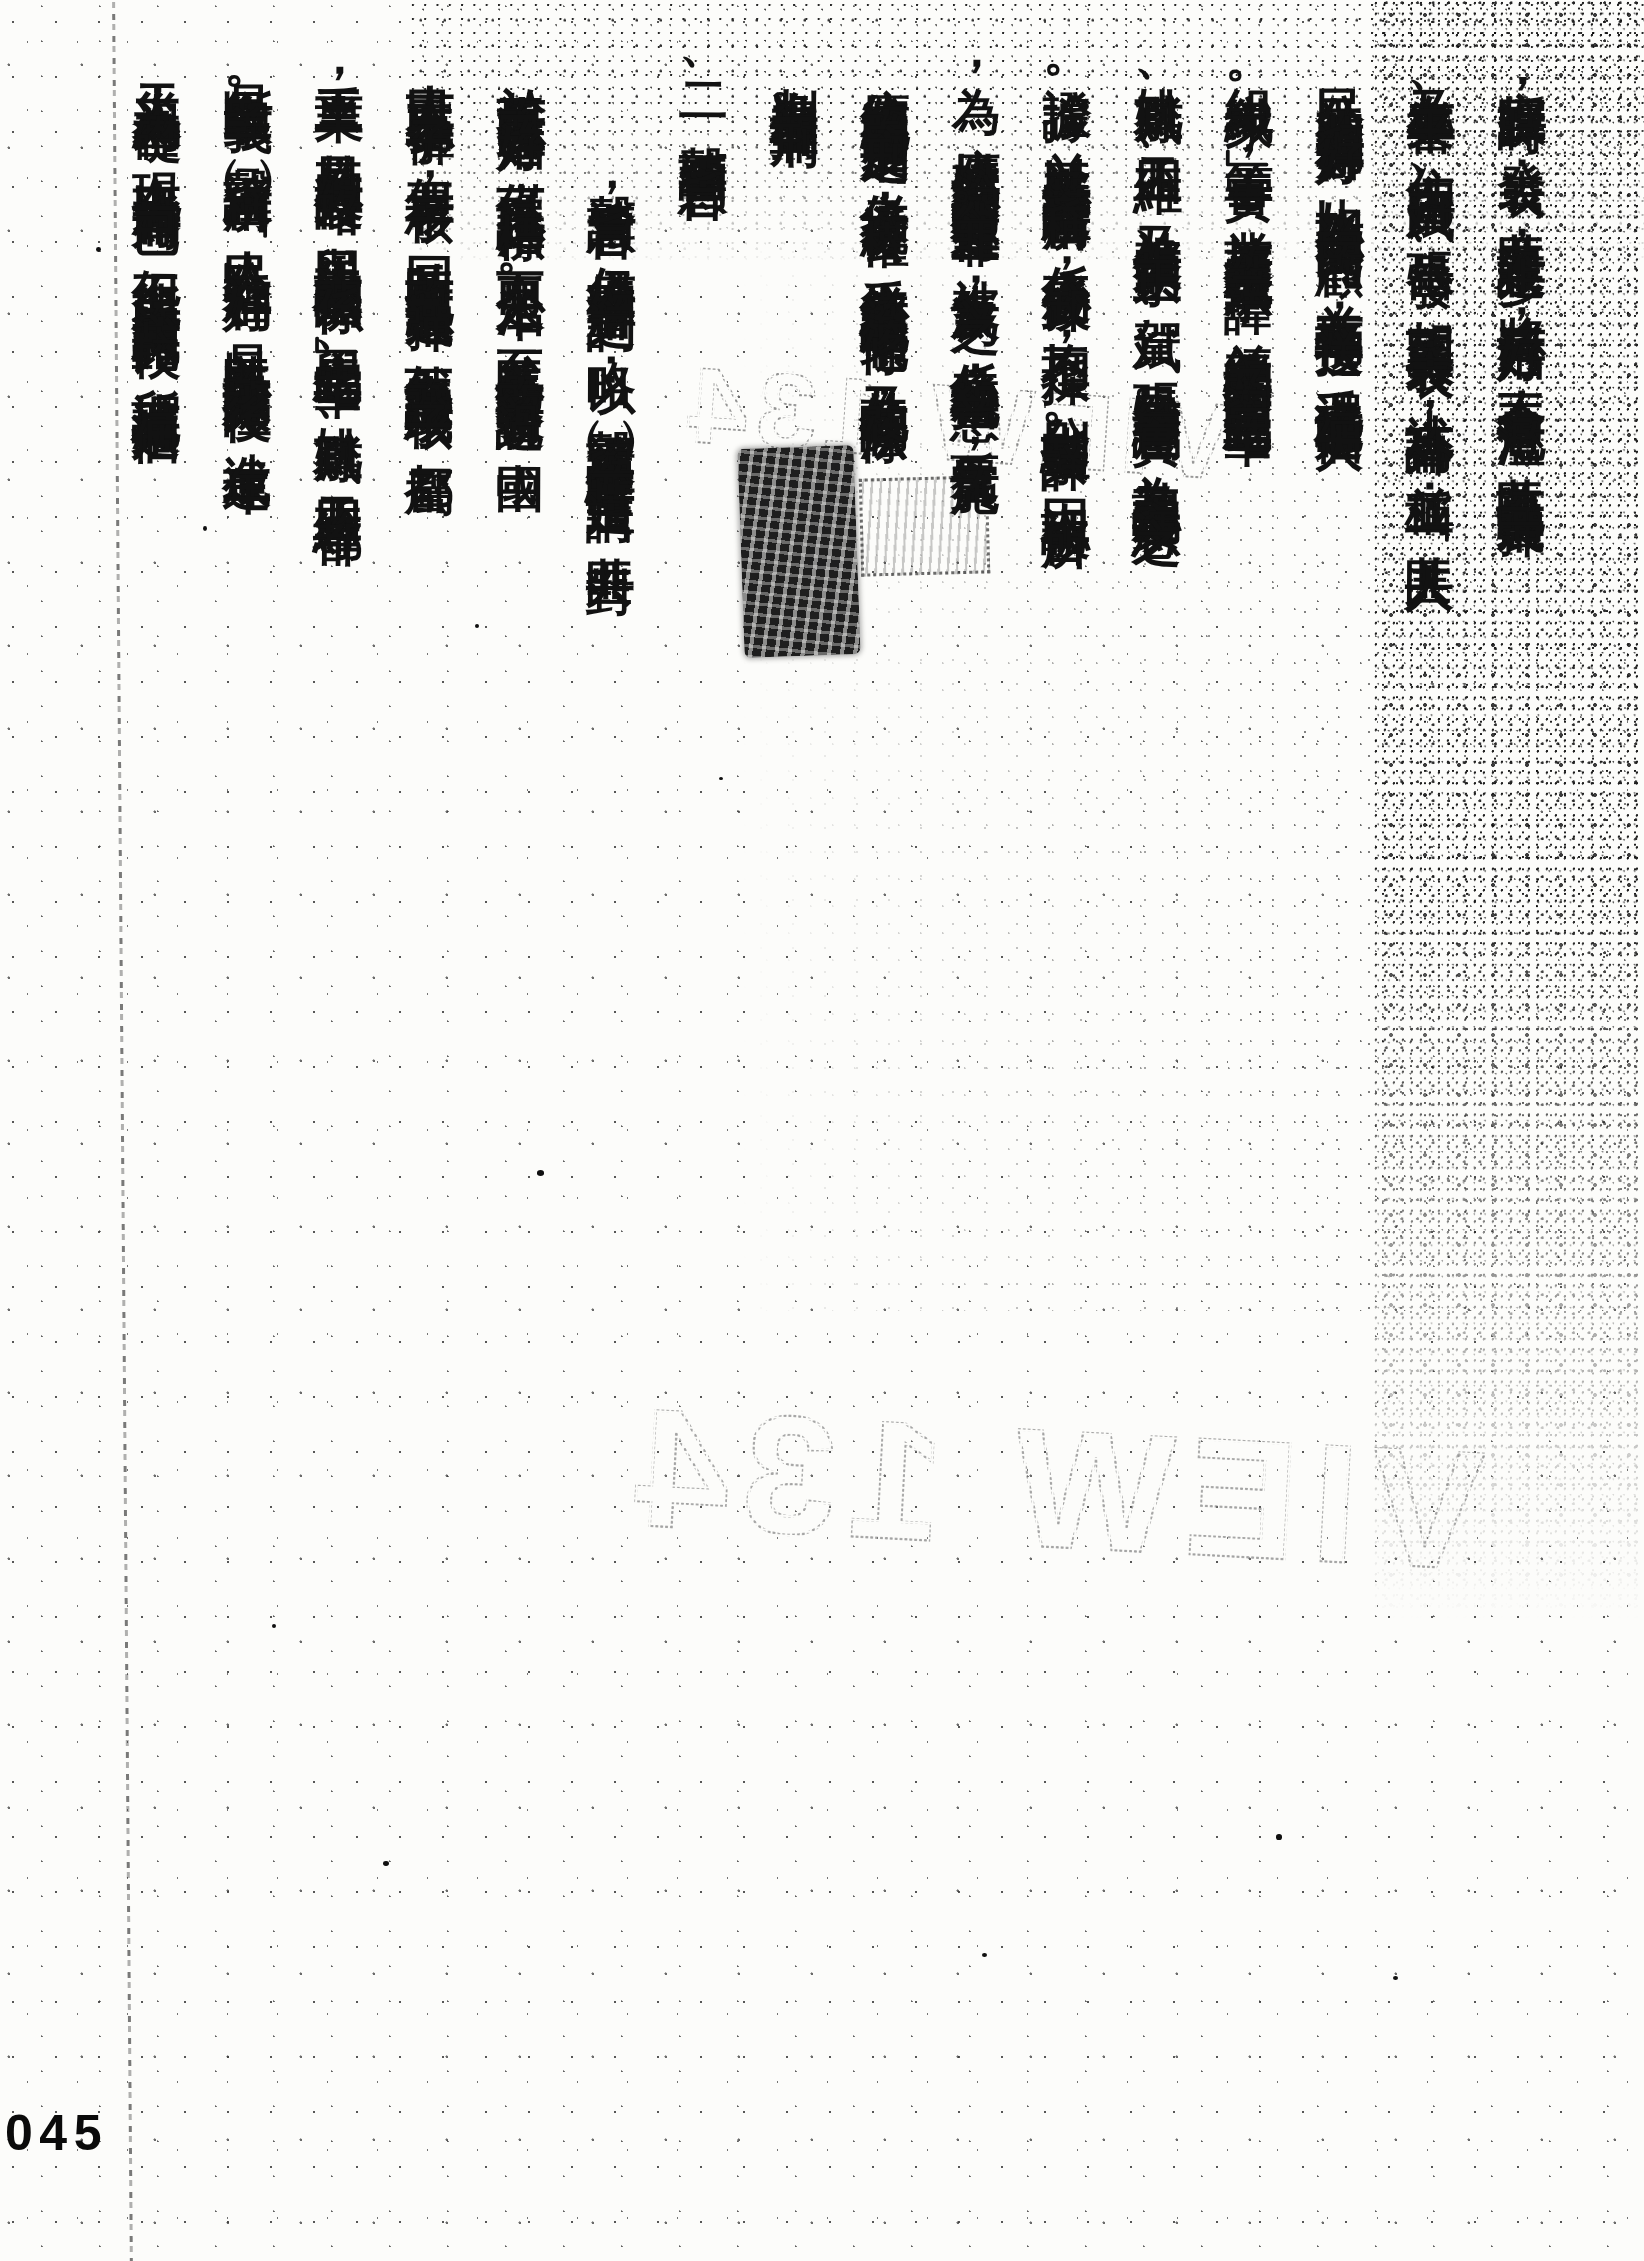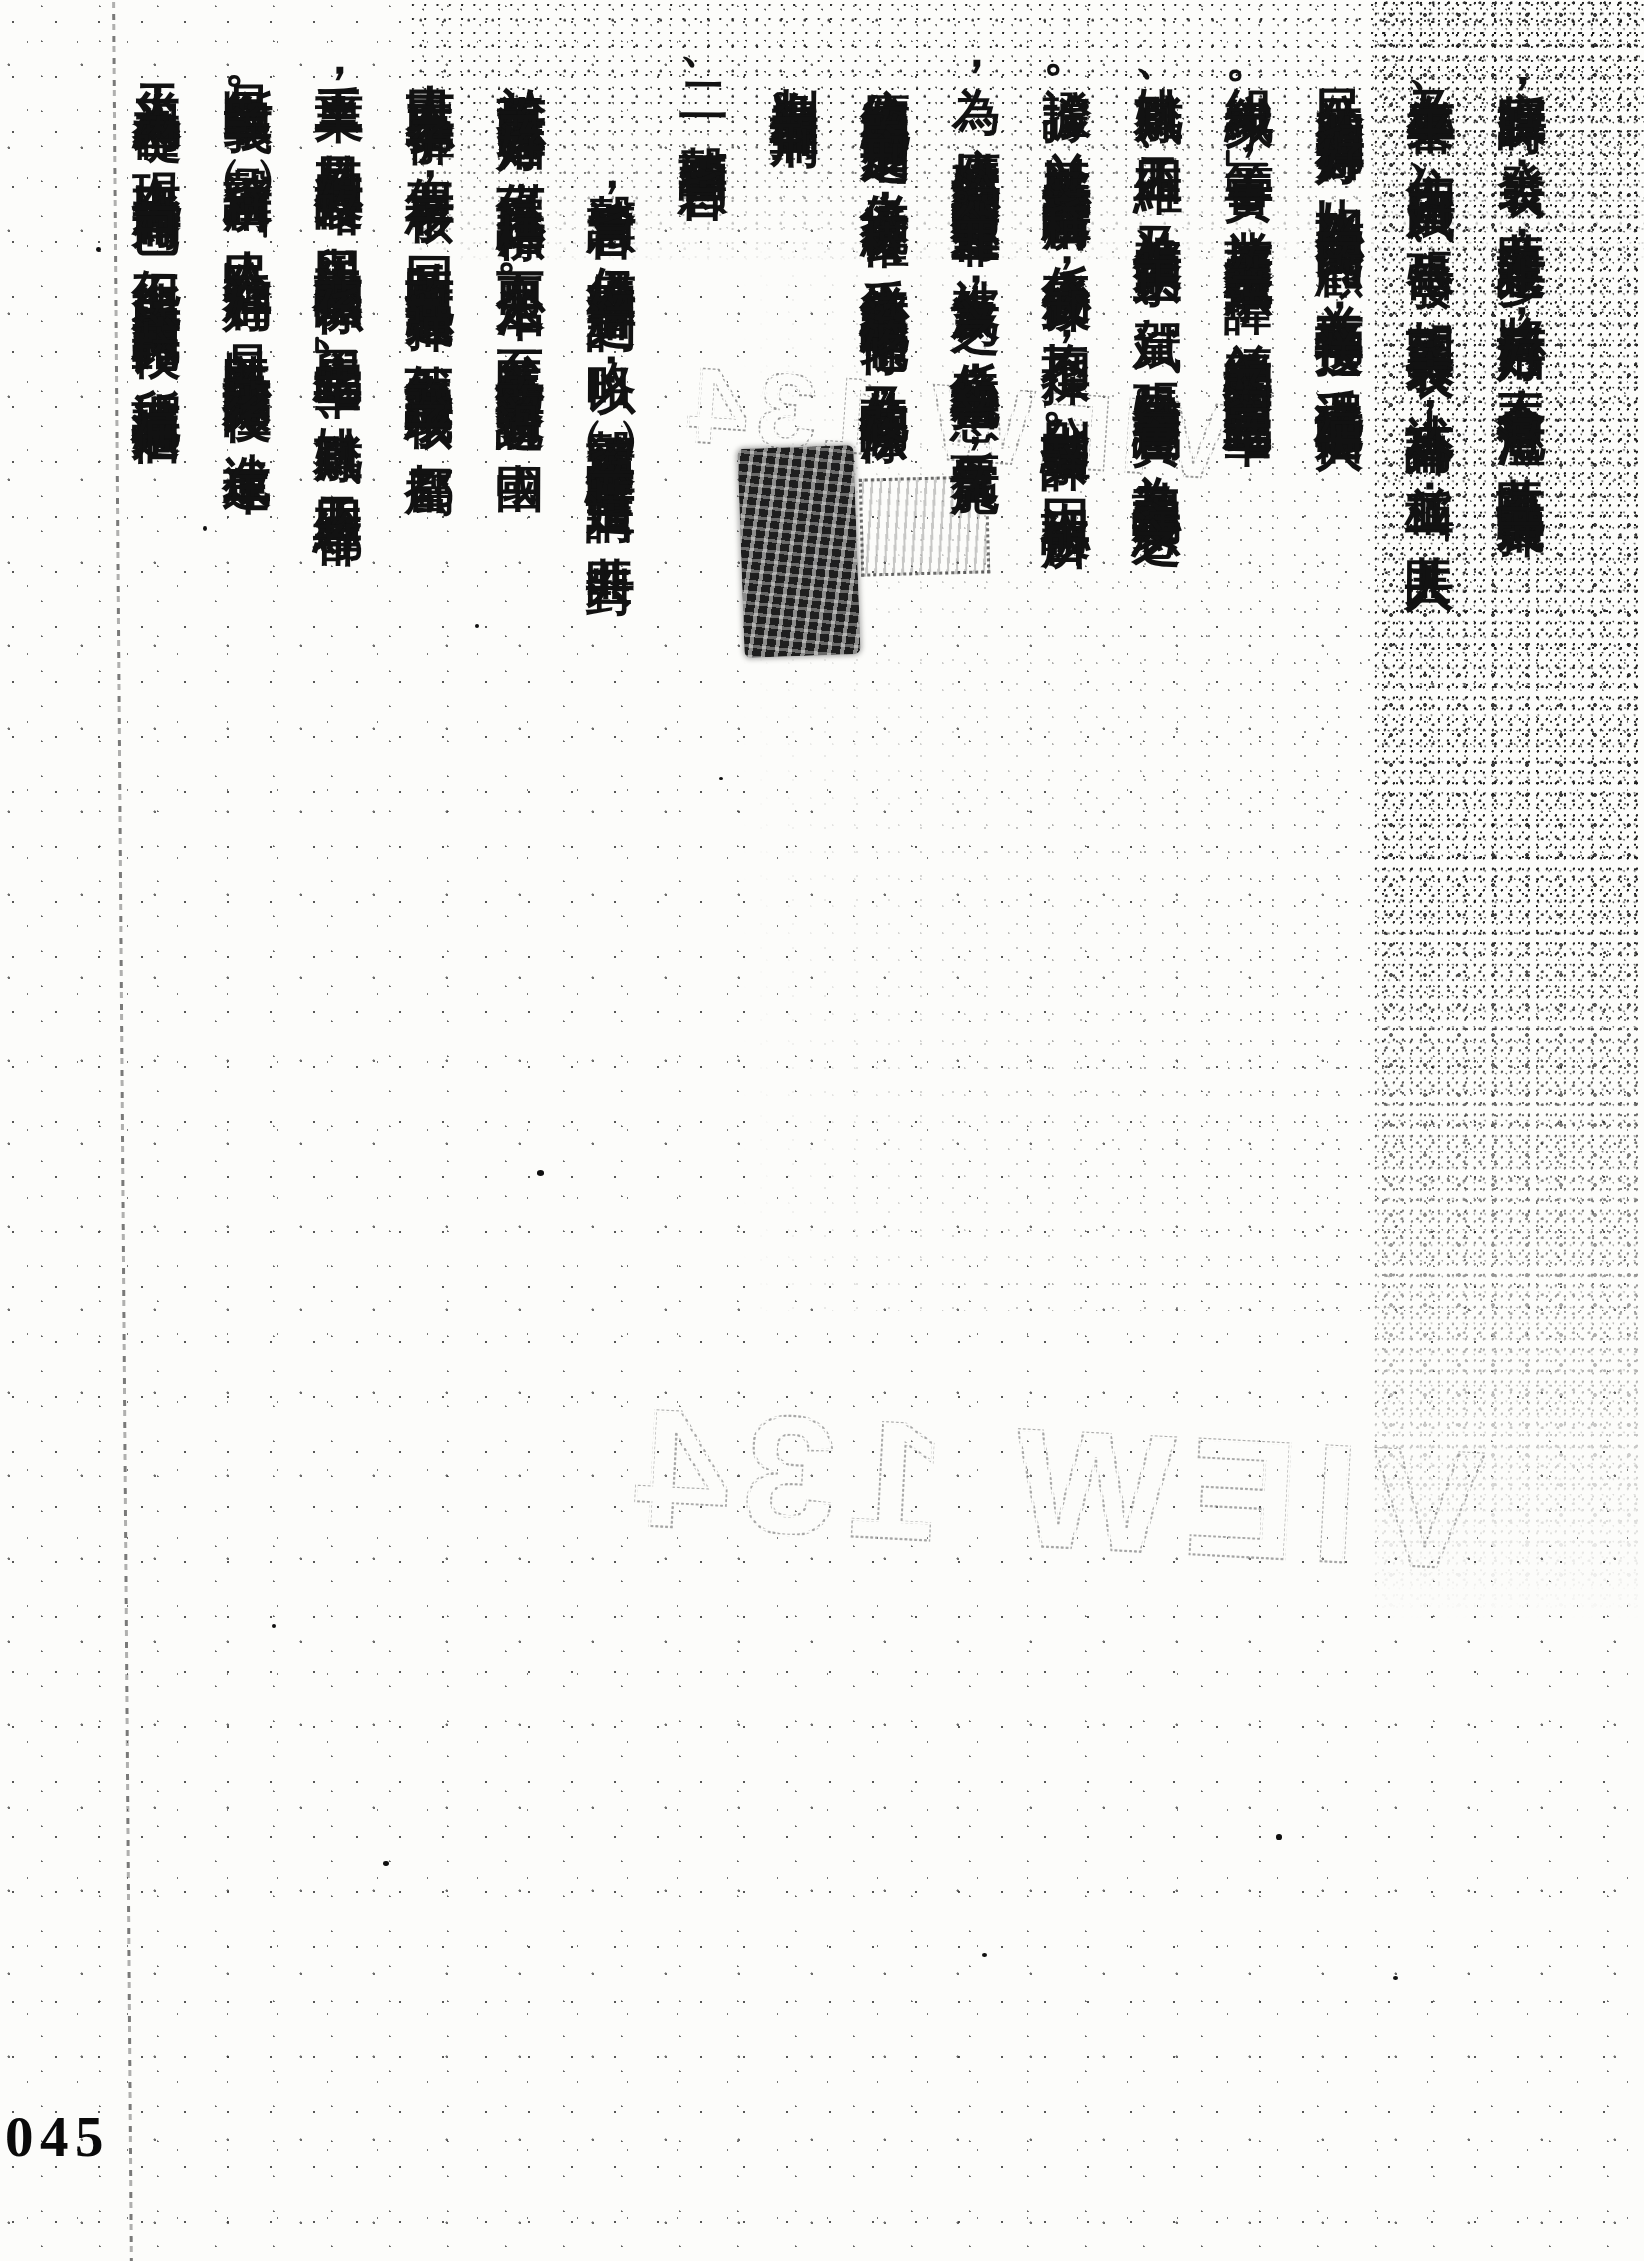--- a/index.html
+++ b/index.html
@@ -128,22 +128,22 @@
   .s4{left:982px;top:1953px;width:4.9px;height:4.1px;}
   .s5{left:1276px;top:1834px;width:5.7px;height:5.7px;}
   .s6{left:272px;top:1624px;width:4.1px;height:4.1px;}
   .s7{left:719px;top:777px;width:4.1px;height:3.3px;}
   .s8{left:96px;top:247px;width:4.9px;height:4.9px;}
   .s9{left:475px;top:624px;width:4.1px;height:4.1px;}
   .s10{left:1393px;top:1976px;width:4.9px;height:4.1px;}
   
   .page-number{
     position:absolute;left:4.9px;top:2104px;
-    font-family:Liberation Serif, serif;
-    font-weight:700;font-size:57px;letter-spacing:6.6px;color:#0a0a0a;
+    font-family:Liberation Sans, sans-serif;
+    font-weight:700;font-size:50px;letter-spacing:6.6px;color:#0a0a0a;
   }
 </style>
 </head>
 <body>
 
 <div class="page">
 
   <div class="noise-all"></div>
   <div class="noise-right"></div>
   <div class="noise-top"></div>

